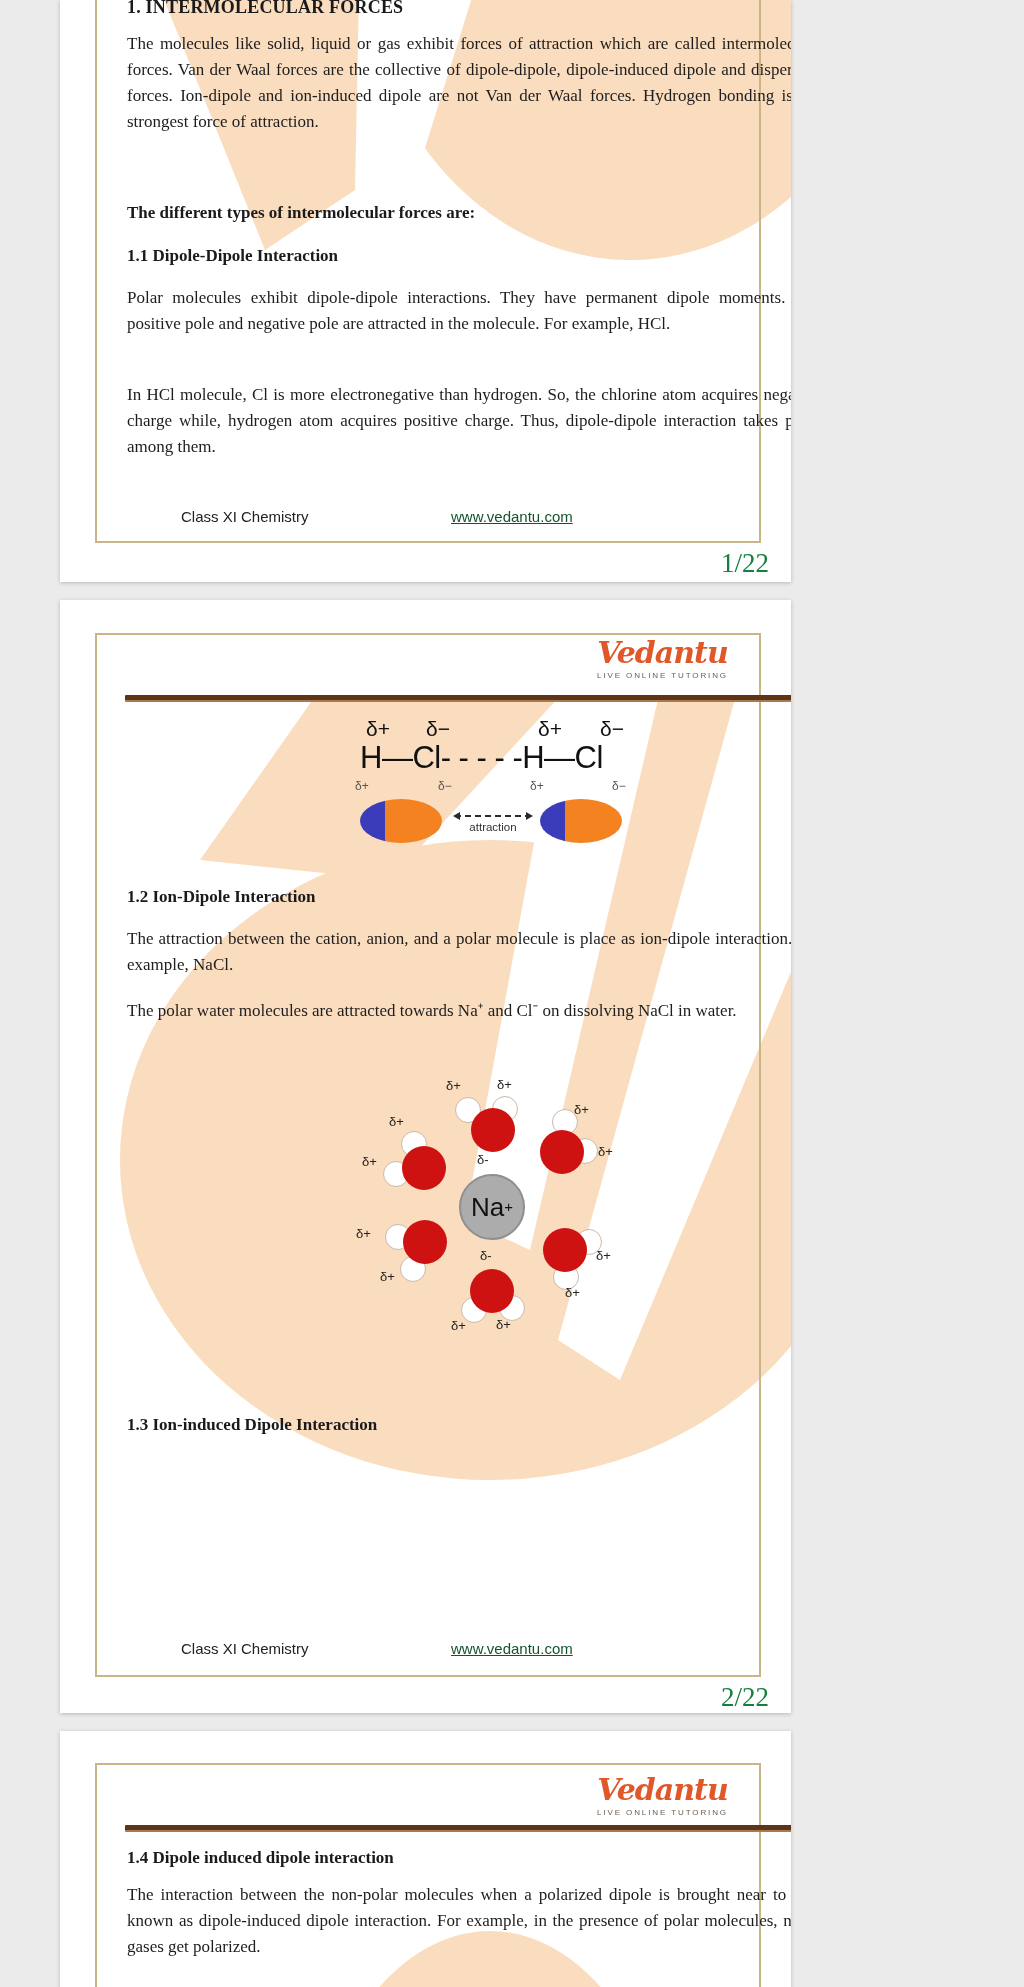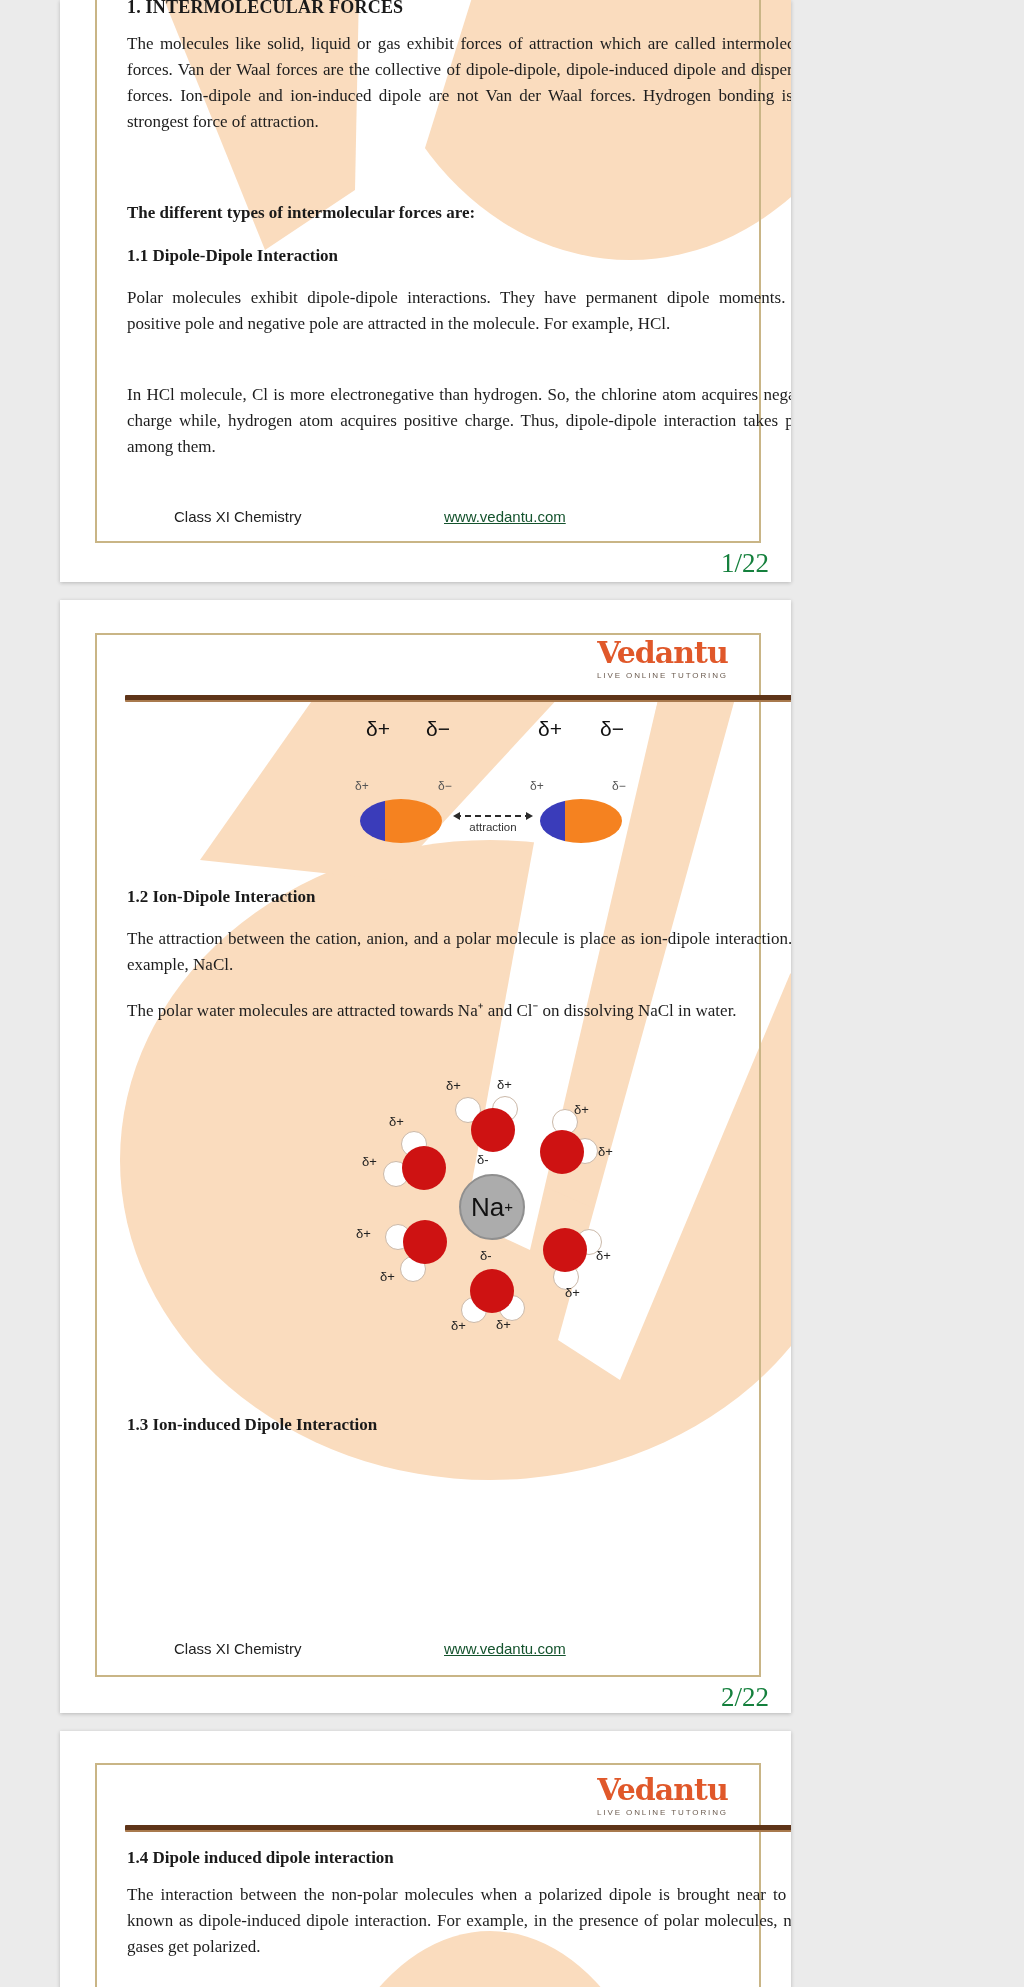--- a/index.html
+++ b/index.html
@@ -20,30 +20,30 @@
   .p2 .page-frame { top:33px; height:1044px; }
   .p3 .page-frame { top:32px; height:300px; }
 
   .content { position:absolute; left:0; top:0; width:100%; height:100%; z-index:2; }
 
   .doc-title { position:absolute; left:67px; font-weight:bold; font-size:18px; color:#1a1a1a; letter-spacing:.2px; }
   .doc-h2 { position:absolute; left:67px; font-weight:bold; font-size:17px; color:#1a1a1a; }
   .para { position:absolute; left:67px; width:694px; font-size:17px; line-height:26px;
           text-align:justify; color:#1d1d1d; }
 
-  .pg-footer { position:absolute; left:10px; width:100%; height:22px; font-family:"Liberation Sans", sans-serif; font-size:15px; color:#222;padding-left:16px; }
+  .pg-footer { position:absolute; left:17px; width:100%; height:22px; font-family:"Liberation Sans", sans-serif; font-size:15px; color:#222;padding-left:16px; }
   .pg-footer .f-left { position:absolute; left:104px; top:0; }
   .pg-footer .f-link { position:absolute; left:374px; top:0; color:#14532d; text-decoration:underline; cursor:pointer; }
   .pg-footer .f-num  { position:absolute; left:742px; top:0; }
 
   .page-indicator { position:absolute; right:22px; font-family:Liberation Serif, serif;
                     font-size:27px; color:#15803d; z-index:3; }
 
   .brand { position:absolute; right:63px; text-align:center; z-index:2; }
-  .brand .brand-name { font-family:"DejaVu Serif", serif; font-weight:bold;
+  .brand .brand-name { font-family:"DejaVu Serif", serif; font-style:italic; font-weight:bold;
                        font-size:30px; color:#e0582a; line-height:30px; letter-spacing:-1px; }
   .brand .brand-tag { font-family:"Liberation Sans", sans-serif; font-size:8px; letter-spacing:1.9px;
                       color:#6b5b4f; margin-top:3px; white-space:nowrap; }
 
   .brand-rule { position:absolute; left:65px; width:695px; height:7px; z-index:2;
                 background:linear-gradient(#5e3418 0 68%, #a97a4e 68% 100%); border-radius:1px; }
 
   
   .hcl-diagram { position:absolute; left:300px; top:115px; width:330px; height:140px; z-index:2; }
   .hcl-delta-big { position:absolute; font-family:"Liberation Sans", sans-serif; font-size:21px; color:#111; top:2px; }
@@ -112,20 +112,21 @@
         <div class="brand-name">Vedantu</div>
         <div class="brand-tag">LIVE ONLINE TUTORING</div>
       </div>
       <div class="brand-rule" style="top:95px"></div>
 
       <div class="hcl-diagram">
         <span class="hcl-delta-big" style="left:6px">δ+</span>
         <span class="hcl-delta-big" style="left:66px">δ−</span>
         <span class="hcl-delta-big" style="left:178px">δ+</span>
         <span class="hcl-delta-big" style="left:240px">δ−</span>
+        <div class="hcl-formula">H—Cl- - - - -H—Cl</div>
 
         <span class="hcl-delta-sm" style="left:-5px;top:64px">δ+</span>
         <span class="hcl-delta-sm" style="left:78px;top:64px">δ−</span>
         <span class="hcl-delta-sm" style="left:170px;top:64px">δ+</span>
         <span class="hcl-delta-sm" style="left:252px;top:64px">δ−</span>
 
         <div class="dip-ellipse" style="left:0;top:84px"></div>
         <div class="dip-ellipse" style="left:180px;top:84px"></div>
         <div class="attr-arrow"></div>
         <div class="attr-label">attraction</div>

